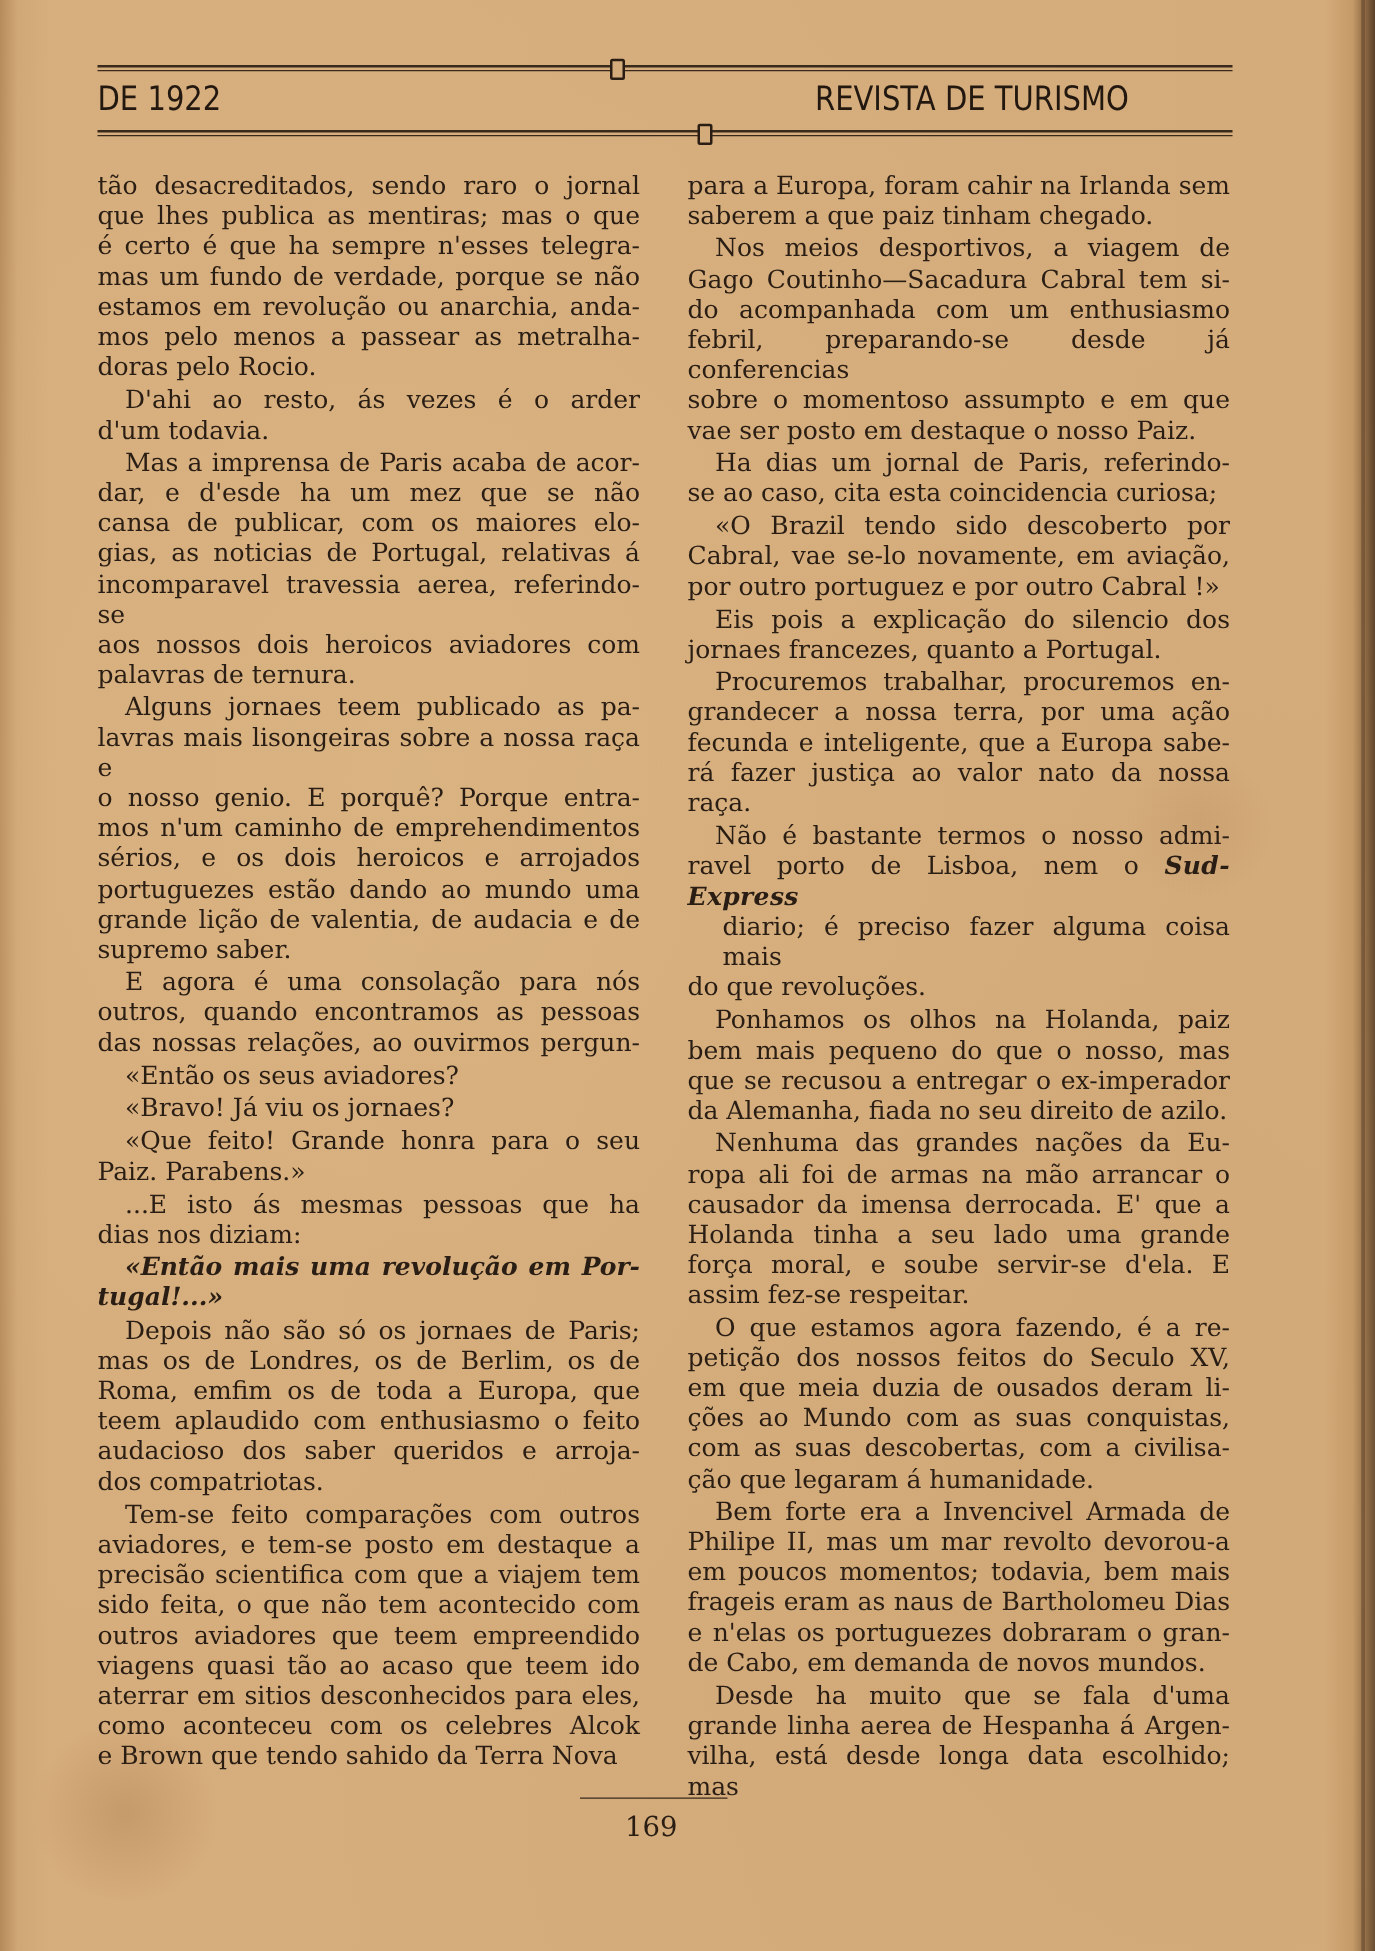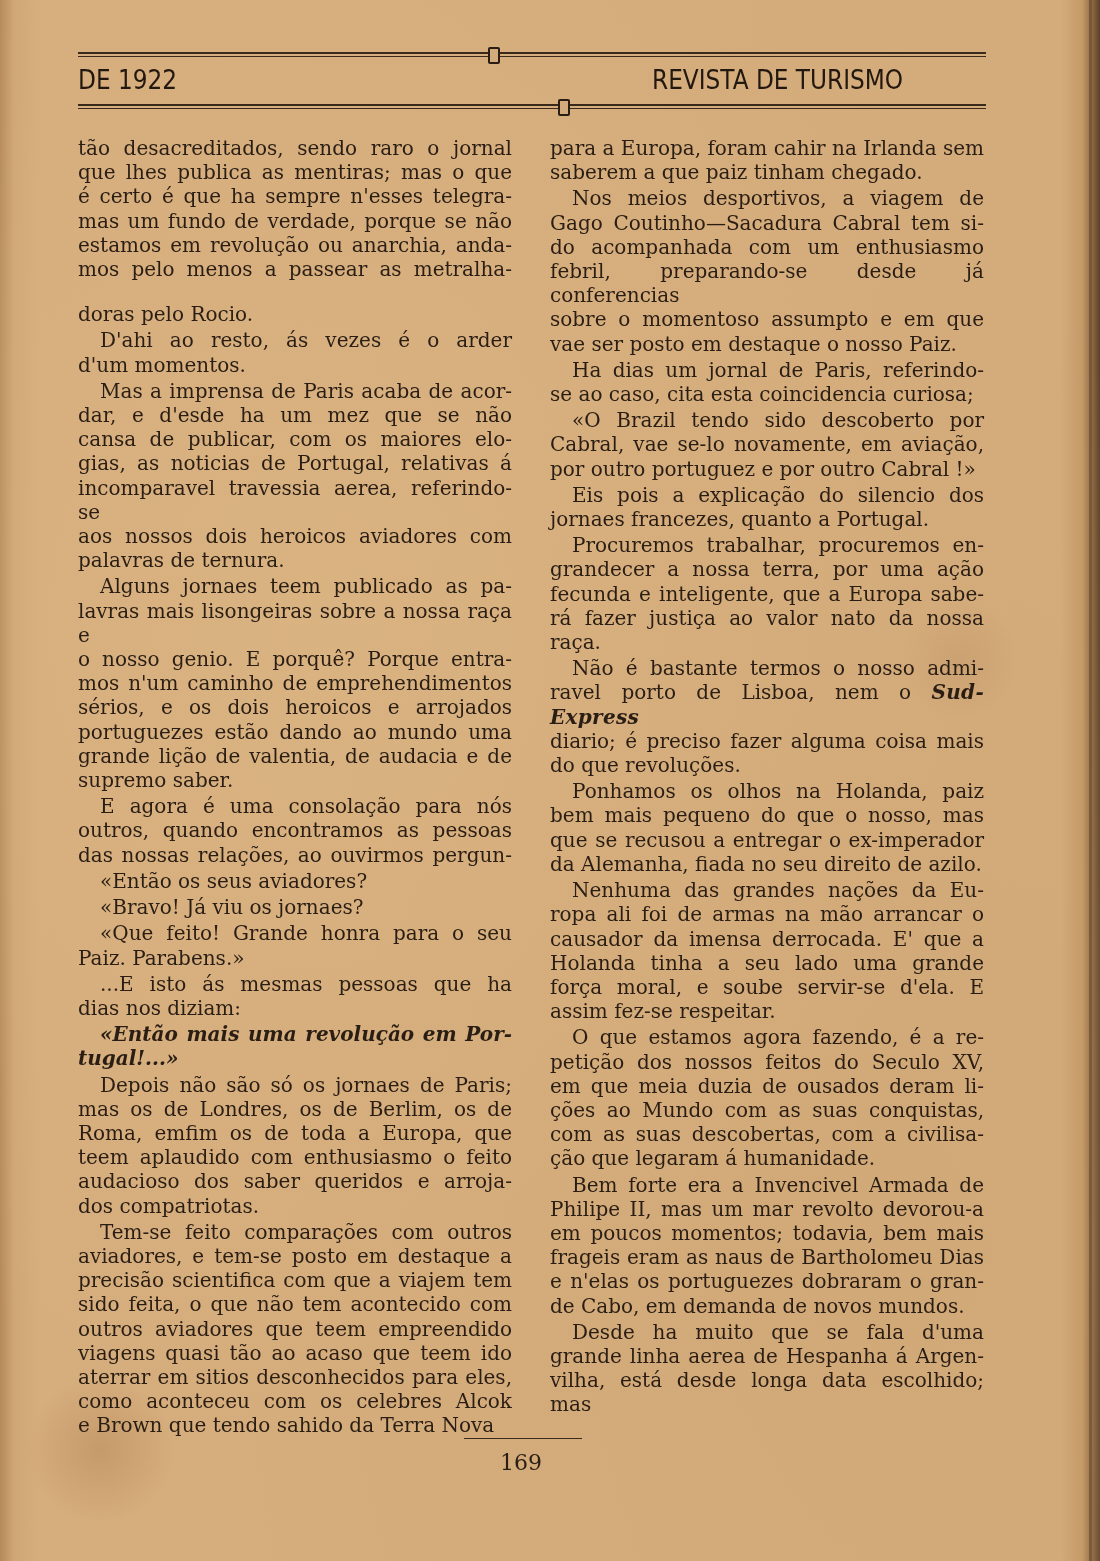--- a/index.html
+++ b/index.html
@@ -94,25 +94,25 @@
   </div>
 
   <div class="col col-left" id="col-left">
       <p class="noindent">
         <span class="line" style="text-indent: 0px;">tão desacreditados, sendo raro o jornal</span>
         <span class="line" style="text-indent: 0px;">que lhes publica as mentiras; mas o que</span>
         <span class="line" style="text-indent: 0px;">é certo é que ha sempre n'esses telegra-</span>
         <span class="line" style="text-indent: 0px;">mas um fundo de verdade, porque se não</span>
         <span class="line" style="text-indent: 0px;">estamos em revolução ou anarchia, anda-</span>
         <span class="line" style="text-indent: 0px;">mos pelo menos a passear as metralha-</span>
-        <span class="line last" style="text-indent: 0px; margin-top: 21px;">doras pelo Rocio.</span>
+        <span class="line last" style="text-indent: 0px;">doras pelo Rocio.</span>
       </p>
       <p>
         <span class="line" style="text-indent: 22px;">D'ahi ao resto, ás vezes é o arder</span>
-        <span class="line last" style="text-indent: 0px;">d'um momentos.</span>
+        <span class="line last" style="text-indent: 0px;">d'um todavia.</span>
       </p>
       <p>
         <span class="line" style="text-indent: 22px;">Mas a imprensa de Paris acaba de acor-</span>
         <span class="line" style="text-indent: 0px;">dar, e d'esde ha um mez que se não</span>
         <span class="line" style="text-indent: 0px;">cansa de publicar, com os maiores elo-</span>
         <span class="line" style="text-indent: 0px;">gias, as noticias de Portugal, relativas á</span>
         <span class="line" style="text-indent: 0px;">incomparavel travessia aerea, referindo-se</span>
         <span class="line" style="text-indent: 0px;">aos nossos dois heroicos aviadores com</span>
         <span class="line last" style="text-indent: 0px;">palavras de ternura.</span>
       </p>
@@ -198,21 +198,21 @@
       <p>
         <span class="line" style="text-indent: 22px;">Procuremos trabalhar, procuremos en-</span>
         <span class="line" style="text-indent: 0px;">grandecer a nossa terra, por uma ação</span>
         <span class="line" style="text-indent: 0px;">fecunda e inteligente, que a Europa sabe-</span>
         <span class="line" style="text-indent: 0px;">rá fazer justiça ao valor nato da nossa</span>
         <span class="line last" style="text-indent: 0px;">raça.</span>
       </p>
       <p>
         <span class="line" style="text-indent: 22px;">Não é bastante termos o nosso admi-</span>
         <span class="line" style="text-indent: 0px;">ravel porto de Lisboa, nem o <em>Sud-Express</em></span>
-        <span class="line" style="text-indent: 0px;">diario; é preciso fazer alguma coisa mais</span>
+        <span class="line" style="text-indent: 0px; margin-left: 28px;">diario; é preciso fazer alguma coisa mais</span>
         <span class="line last" style="text-indent: 0px;">do que revoluções.</span>
       </p>
       <p>
         <span class="line" style="text-indent: 22px;">Ponhamos os olhos na Holanda, paiz</span>
         <span class="line" style="text-indent: 0px;">bem mais pequeno do que o nosso, mas</span>
         <span class="line" style="text-indent: 0px;">que se recusou a entregar o ex-imperador</span>
         <span class="line last" style="text-indent: 0px;">da Alemanha, fiada no seu direito de azilo.</span>
       </p>
       <p>
         <span class="line" style="text-indent: 22px;">Nenhuma das grandes nações da Eu-</span>

